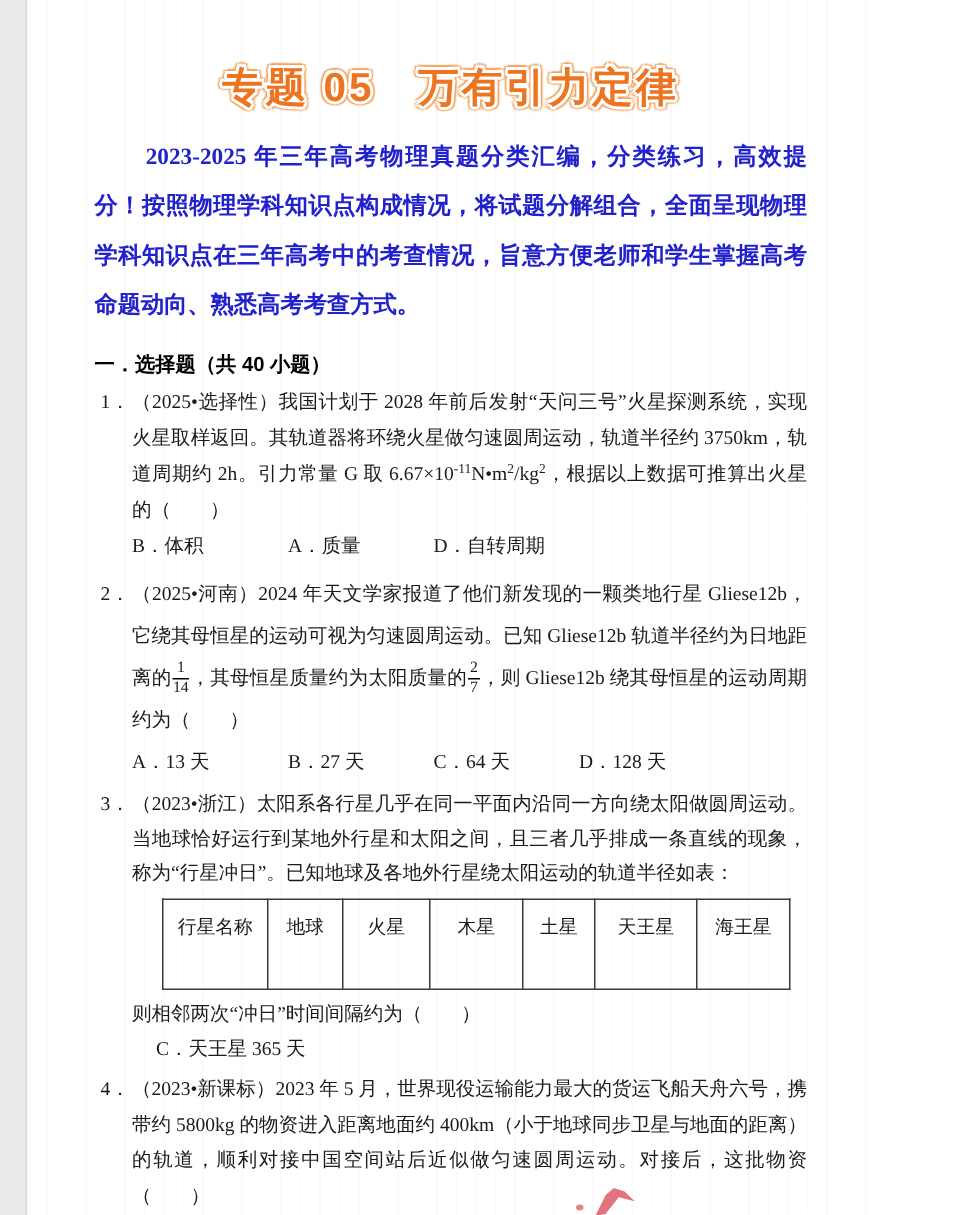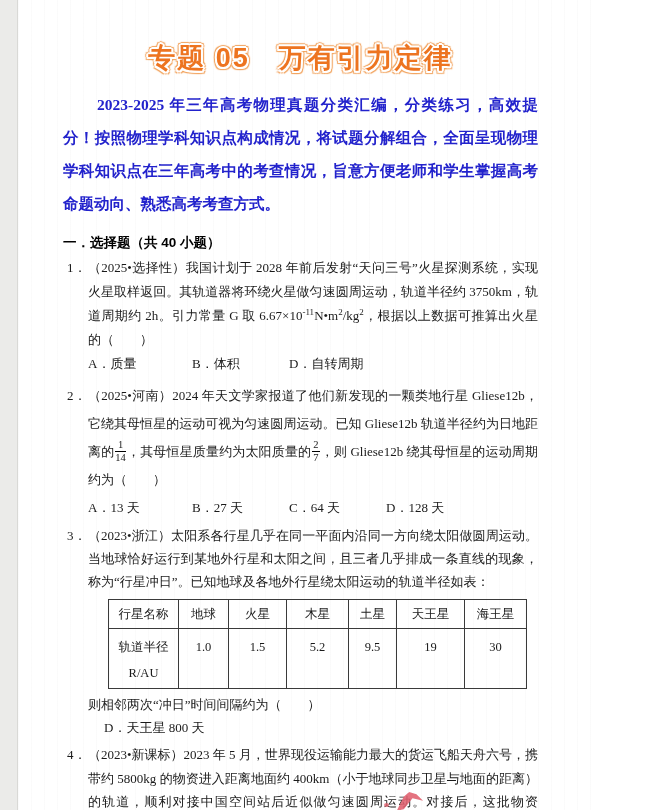--- a/index.html
+++ b/index.html
@@ -99,22 +99,22 @@
     <h1 class="title">专题 05　万有引力定律</h1>
 
     <p class="intro">2023-2025 年三年高考物理真题分类汇编，分类练习，高效提分！按照物理学科知识点构成情况，将试题分解组合，全面呈现物理学科知识点在三年高考中的考查情况，旨意方便老师和学生掌握高考命题动向、熟悉高考考查方式。</p>
 
     <h2 class="section">一．选择题（共 40 小题）</h2>
 
     <div class="q q1">
       <span class="qnum">1．</span>
       <span class="stem">（2025•选择性）我国计划于 2028 年前后发射“天问三号”火星探测系统，实现火星取样返回。其轨道器将环绕火星做匀速圆周运动，轨道半径约 3750km，轨道周期约 2h。引力常量 G 取 6.67×10<sup>-11</sup>N•m<sup>2</sup>/kg<sup>2</sup>，根据以上数据可推算出火星的（　　）</span>
       <div class="opts row4">
+          <span class="opt">B．体积</span>
           <span class="opt">A．质量</span>
-          <span class="opt">B．体积</span>
           <span class="opt">D．自转周期</span>
         </div>
     </div>
 
     <div class="q q2">
       <span class="qnum">2．</span>
       <span class="stem">（2025•河南）2024 年天文学家报道了他们新发现的一颗类地行星 Gliese12b，它绕其母恒星的运动可视为匀速圆周运动。已知 Gliese12b 轨道半径约为日地距离的<span class="frac"><span class="fn">1</span><span class="fd">14</span></span>，其母恒星质量约为太阳质量的<span class="frac"><span class="fn">2</span><span class="fd">7</span></span>，则 Gliese12b 绕其母恒星的运动周期约为（　　）</span>
       <div class="opts row4">
           <span class="opt">A．13 天</span>
           <span class="opt">B．27 天</span>
@@ -139,34 +139,25 @@
         <tbody>
             <tr>
               <td>行星名称</td>
               <td>地球</td>
               <td>火星</td>
               <td>木星</td>
               <td>土星</td>
               <td>天王星</td>
               <td>海王星</td>
             </tr>
-            <tr>
-              <td>轨道半径<br>R/AU</td>
-              <td>1.0</td>
-              <td>1.5</td>
-              <td>5.2</td>
-              <td>9.5</td>
-              <td>19</td>
-              <td>30</td>
-            </tr>
           </tbody>
       </table>
       <div class="q3sub">则相邻两次“冲日”时间间隔约为（　　）</div>
       <div class="opts grid2">
-          <span class="opt">D．天王星 800 天</span>
+          <span class="opt">C．天王星 365 天</span>
         </div>
     </div>
 
     <div class="q q4">
       <span class="qnum">4．</span>
       <span class="stem">（2023•新课标）2023 年 5 月，世界现役运输能力最大的货运飞船天舟六号，携带约 5800kg 的物资进入距离地面约 400km（小于地球同步卫星与地面的距离）的轨道，顺利对接中国空间站后近似做匀速圆周运动。对接后，这批物资（　　）</span>
       <div class="opts col1">
           <span class="opt">A．质量比静止在地面上时小</span>
           <span class="opt">B．所受合力比静止在地面上时小</span>
         </div>

